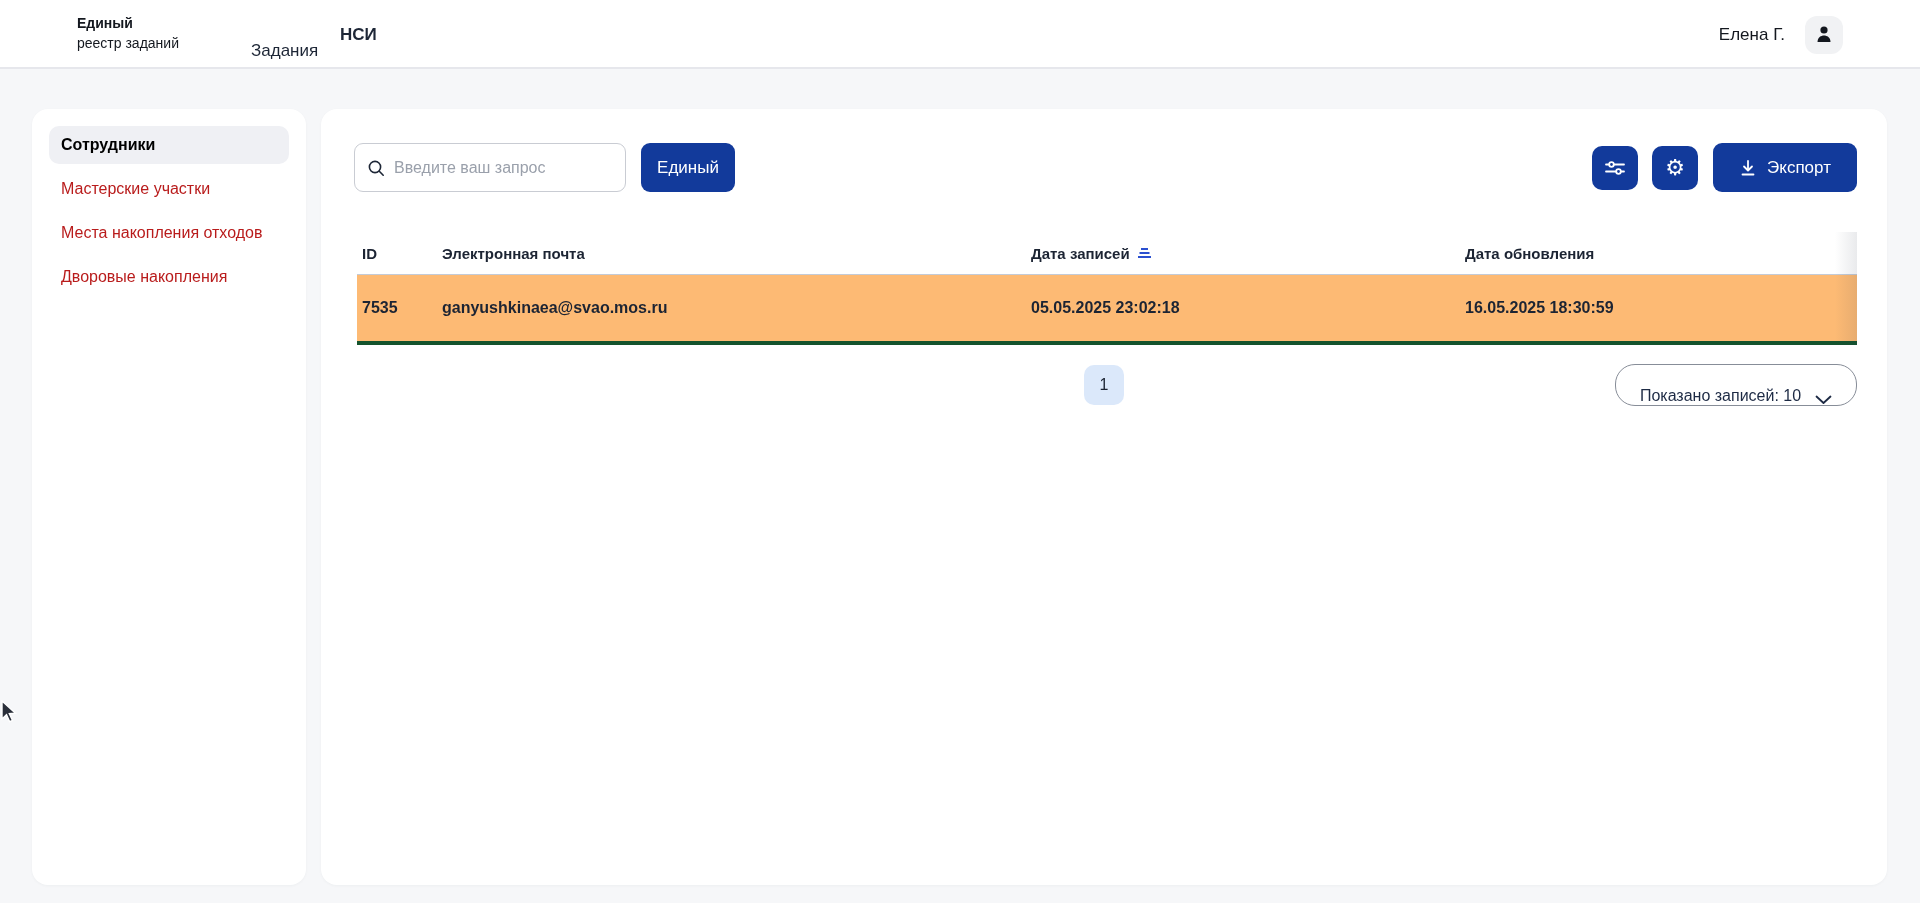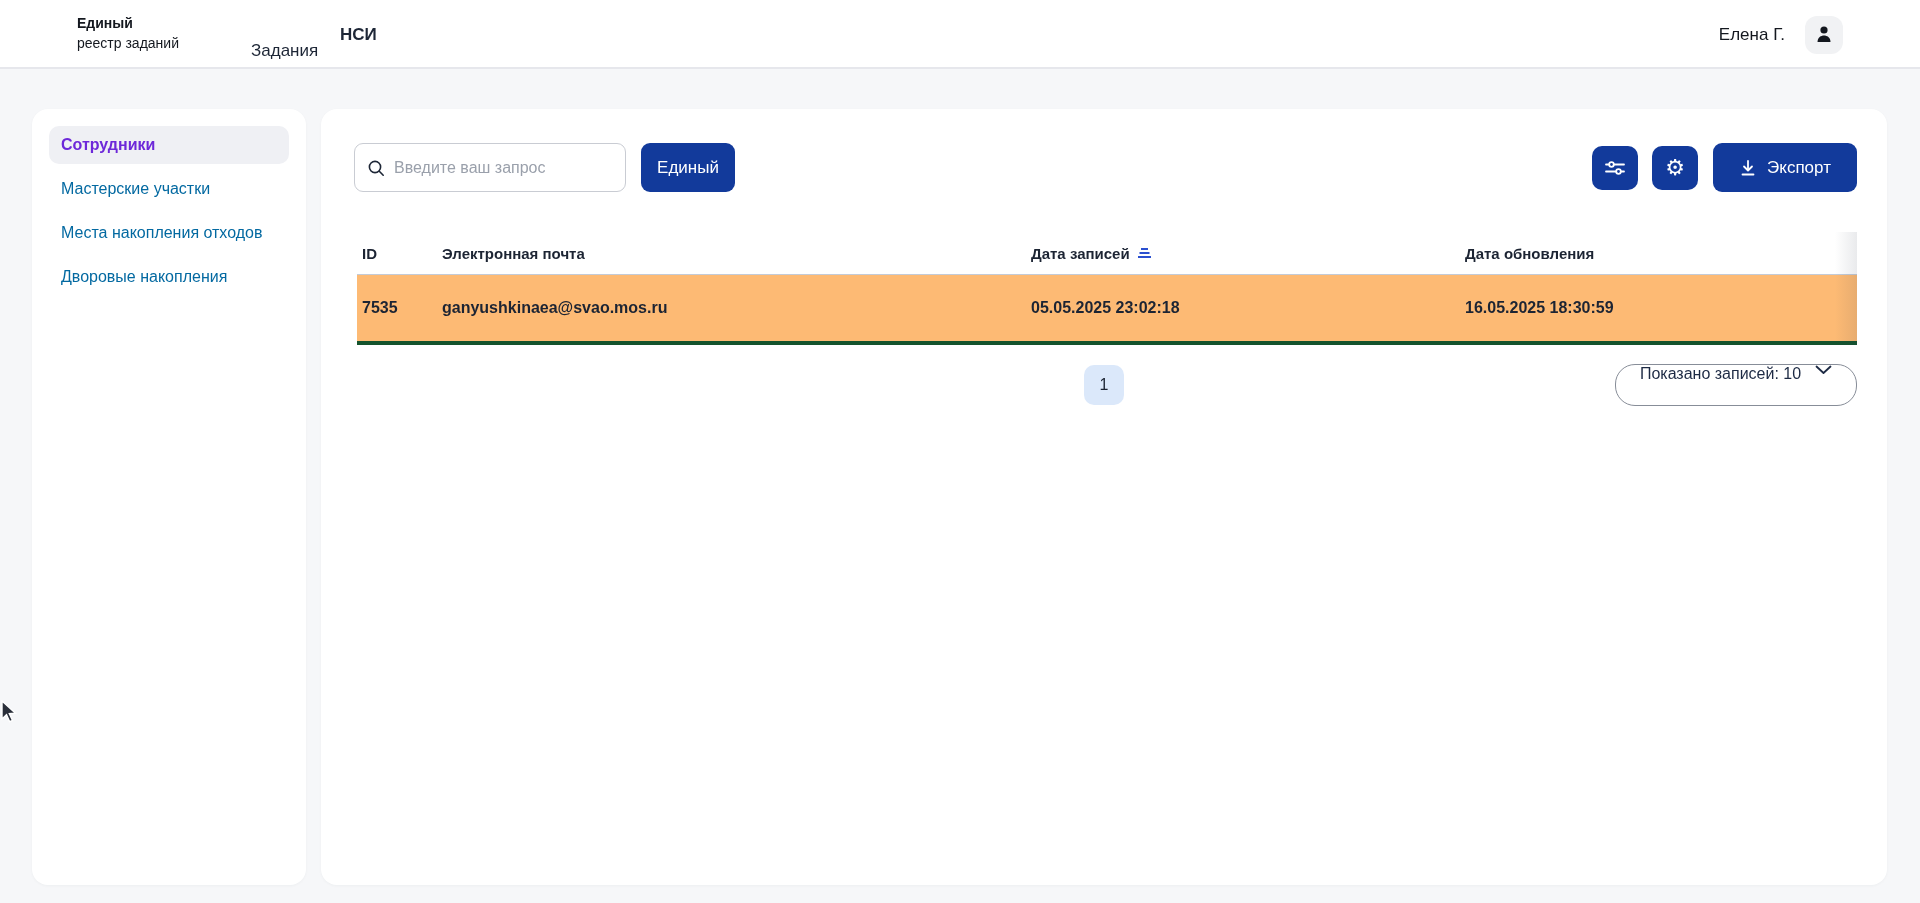--- a/index.html
+++ b/index.html
@@ -29,23 +29,23 @@
   }
   
   .sidebar-card {
     position:absolute; left:32px; top:109px; width:274px; height:776px;
     background:#ffffff; border-radius:16px; box-shadow:0 1px 3px rgba(30,40,60,0.04);
     padding:17px;
   }
   .side-item {
     width:240px; min-height:38px; display:flex; align-items:center;
     padding:8px 12px; margin-bottom:6px; border-radius:10px;
-    font-size:16px; color:#0369a1; cursor:pointer;
-  }
-  .side-item.active { background:#eff0f4; font-weight:bold; color:#6d28d9; }
+    font-size:16px; color:#b91c1c; cursor:pointer;
+  }
+  .side-item.active { background:#eff0f4; font-weight:bold; color:#000000; }
   .main-card {
     position:absolute; left:321px; top:109px; width:1566px; height:776px;
     background:#ffffff; border-radius:16px; box-shadow:0 1px 3px rgba(30,40,60,0.04);
   }
   
   .search-box {
     position:absolute; left:33px; top:34px; width:272px; height:49px;
     border:1px solid #c9ccd3; border-radius:9px; background:#fff;
     display:flex; align-items:center; padding:16px 12px;
   }
@@ -80,21 +80,21 @@
   }
   
   .page-chip {
     position:absolute; left:763px; top:256px; width:40px; height:40px;
     background:#dbe8fa; border:none; border-radius:10px;
     font-size:16px; color:#1c2433; font-family:"Liberation Sans", sans-serif; cursor:pointer;
   }
   .page-size {
     position:absolute; left:1294px; top:255px; width:242px; height:42px;
     background:#fff; border:1px solid #878d98; border-radius:20px;
-    display:flex; align-items:flex-start; justify-content:center; gap:14px;
+    display:flex; align-items:flex-end; justify-content:center; gap:14px;
     font-size:16px; color:#1d2a44; cursor:pointer;
   }
   .cursor { position:absolute; left:1px; top:700px; pointer-events:none; }
 </style>
 </head>
 <body>
 
 <header class="topbar">
   <div class="logo">
     <div class="logo-title">Единый</div>

